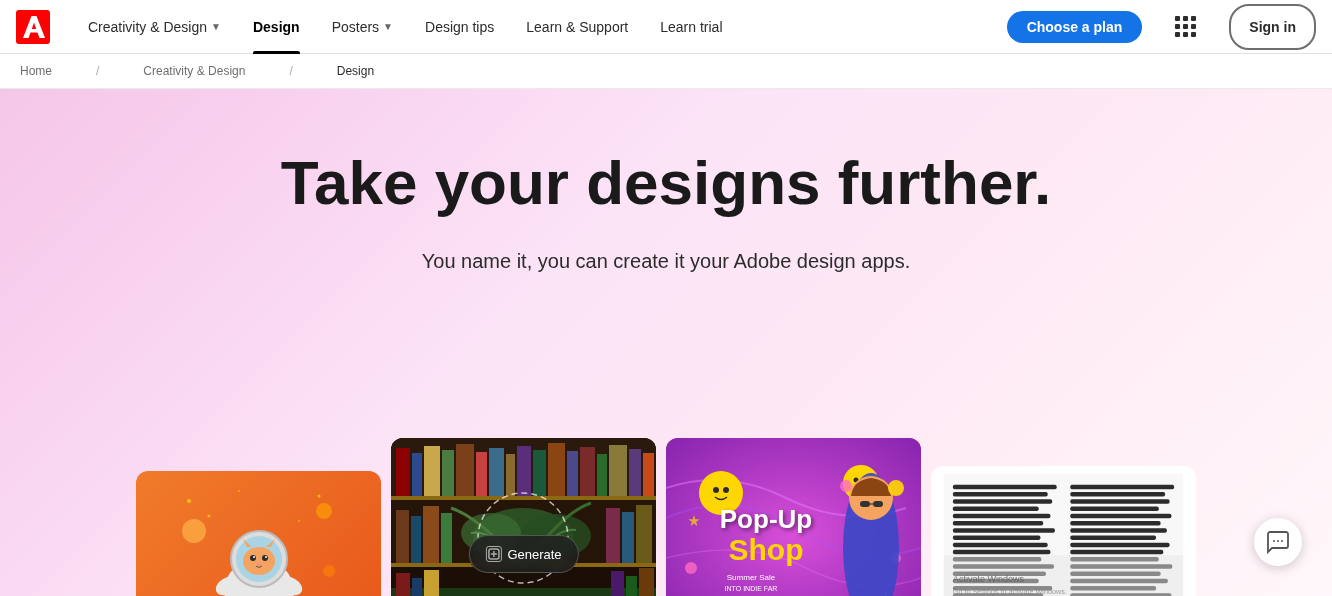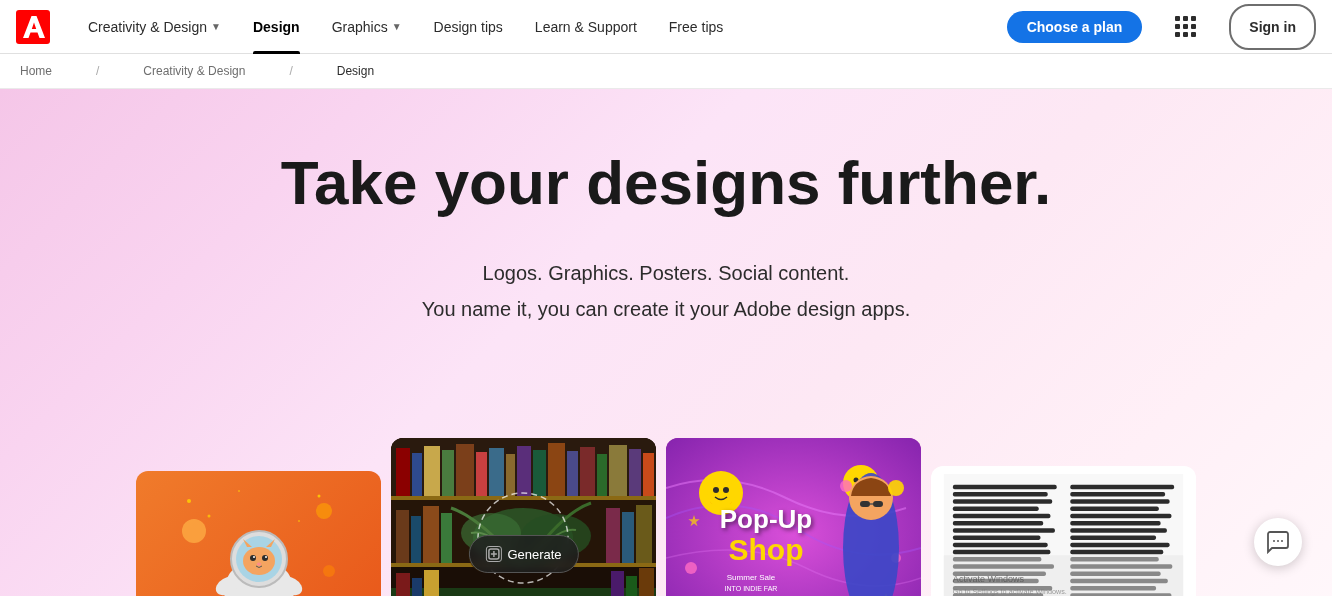--- a/index.html
+++ b/index.html
@@ -138,21 +138,21 @@
       padding-top: 60px;
       position: relative;
       overflow: hidden;
     }
     .hero-title {
       font-size: 62px;
       font-weight: 900;
       color: #1a1a1a;
       text-align: center;
       line-height: 1.1;
-      margin-bottom: 40px;
+      margin-bottom: 28px;
       max-width: 900px;
     }
     .hero-subtitle {
       font-size: 20px;
       color: #2c2c2c;
       text-align: center;
       line-height: 1.6;
       margin-bottom: 40px;
     }
     .hero-subtitle p { margin-bottom: 4px; }
@@ -286,31 +286,31 @@
 
   <div class="nav-links">
     <a class="nav-item">
       <span>Creativity &amp; Design</span>
       <span class="chevron">▼</span>
     </a>
     <a class="nav-item active">
       <span>Design</span>
     </a>
     <a class="nav-item">
-      <span>Graphics</span>
+      <span>Posters</span>
       <span class="chevron">▼</span>
     </a>
     <a class="nav-item">
       <span>Design tips</span>
     </a>
     <a class="nav-item">
       <span>Learn &amp; Support</span>
     </a>
     <a class="nav-item">
-      <span>Free tips</span>
+      <span>Learn trial</span>
     </a>
   </div>
 
   <div class="nav-right">
     <button class="btn-choose-plan">Choose a plan</button>
     <div class="apps-grid-icon">
       <span></span>
         <span></span>
         <span></span>
       <span></span>
@@ -328,21 +328,20 @@
   <a>Home</a>
   <span class="breadcrumb-sep">/</span>
   <a>Creativity &amp; Design</a>
   <span class="breadcrumb-sep">/</span>
   <span class="breadcrumb-current">Design</span>
 </div>
 
 <section class="hero">
   <h1 class="hero-title">Take your designs further.</h1>
   <div class="hero-subtitle">
-    <p>Logos. Graphics. Posters. Social content.</p>
     <p>You name it, you can create it your Adobe design apps.</p>
   </div>
 
   <div class="image-row">
 
     <div class="card-1">
       <svg viewBox="0 0 200 150" xmlns="http://www.w3.org/2000/svg" style="width:200px;height:150px;position:absolute;bottom:0;">
 
         <circle cx="30" cy="20" r="2" fill="#FFD700" opacity="0.8"></circle>
         <circle cx="160" cy="15" r="1.5" fill="#FFD700" opacity="0.8"></circle>

